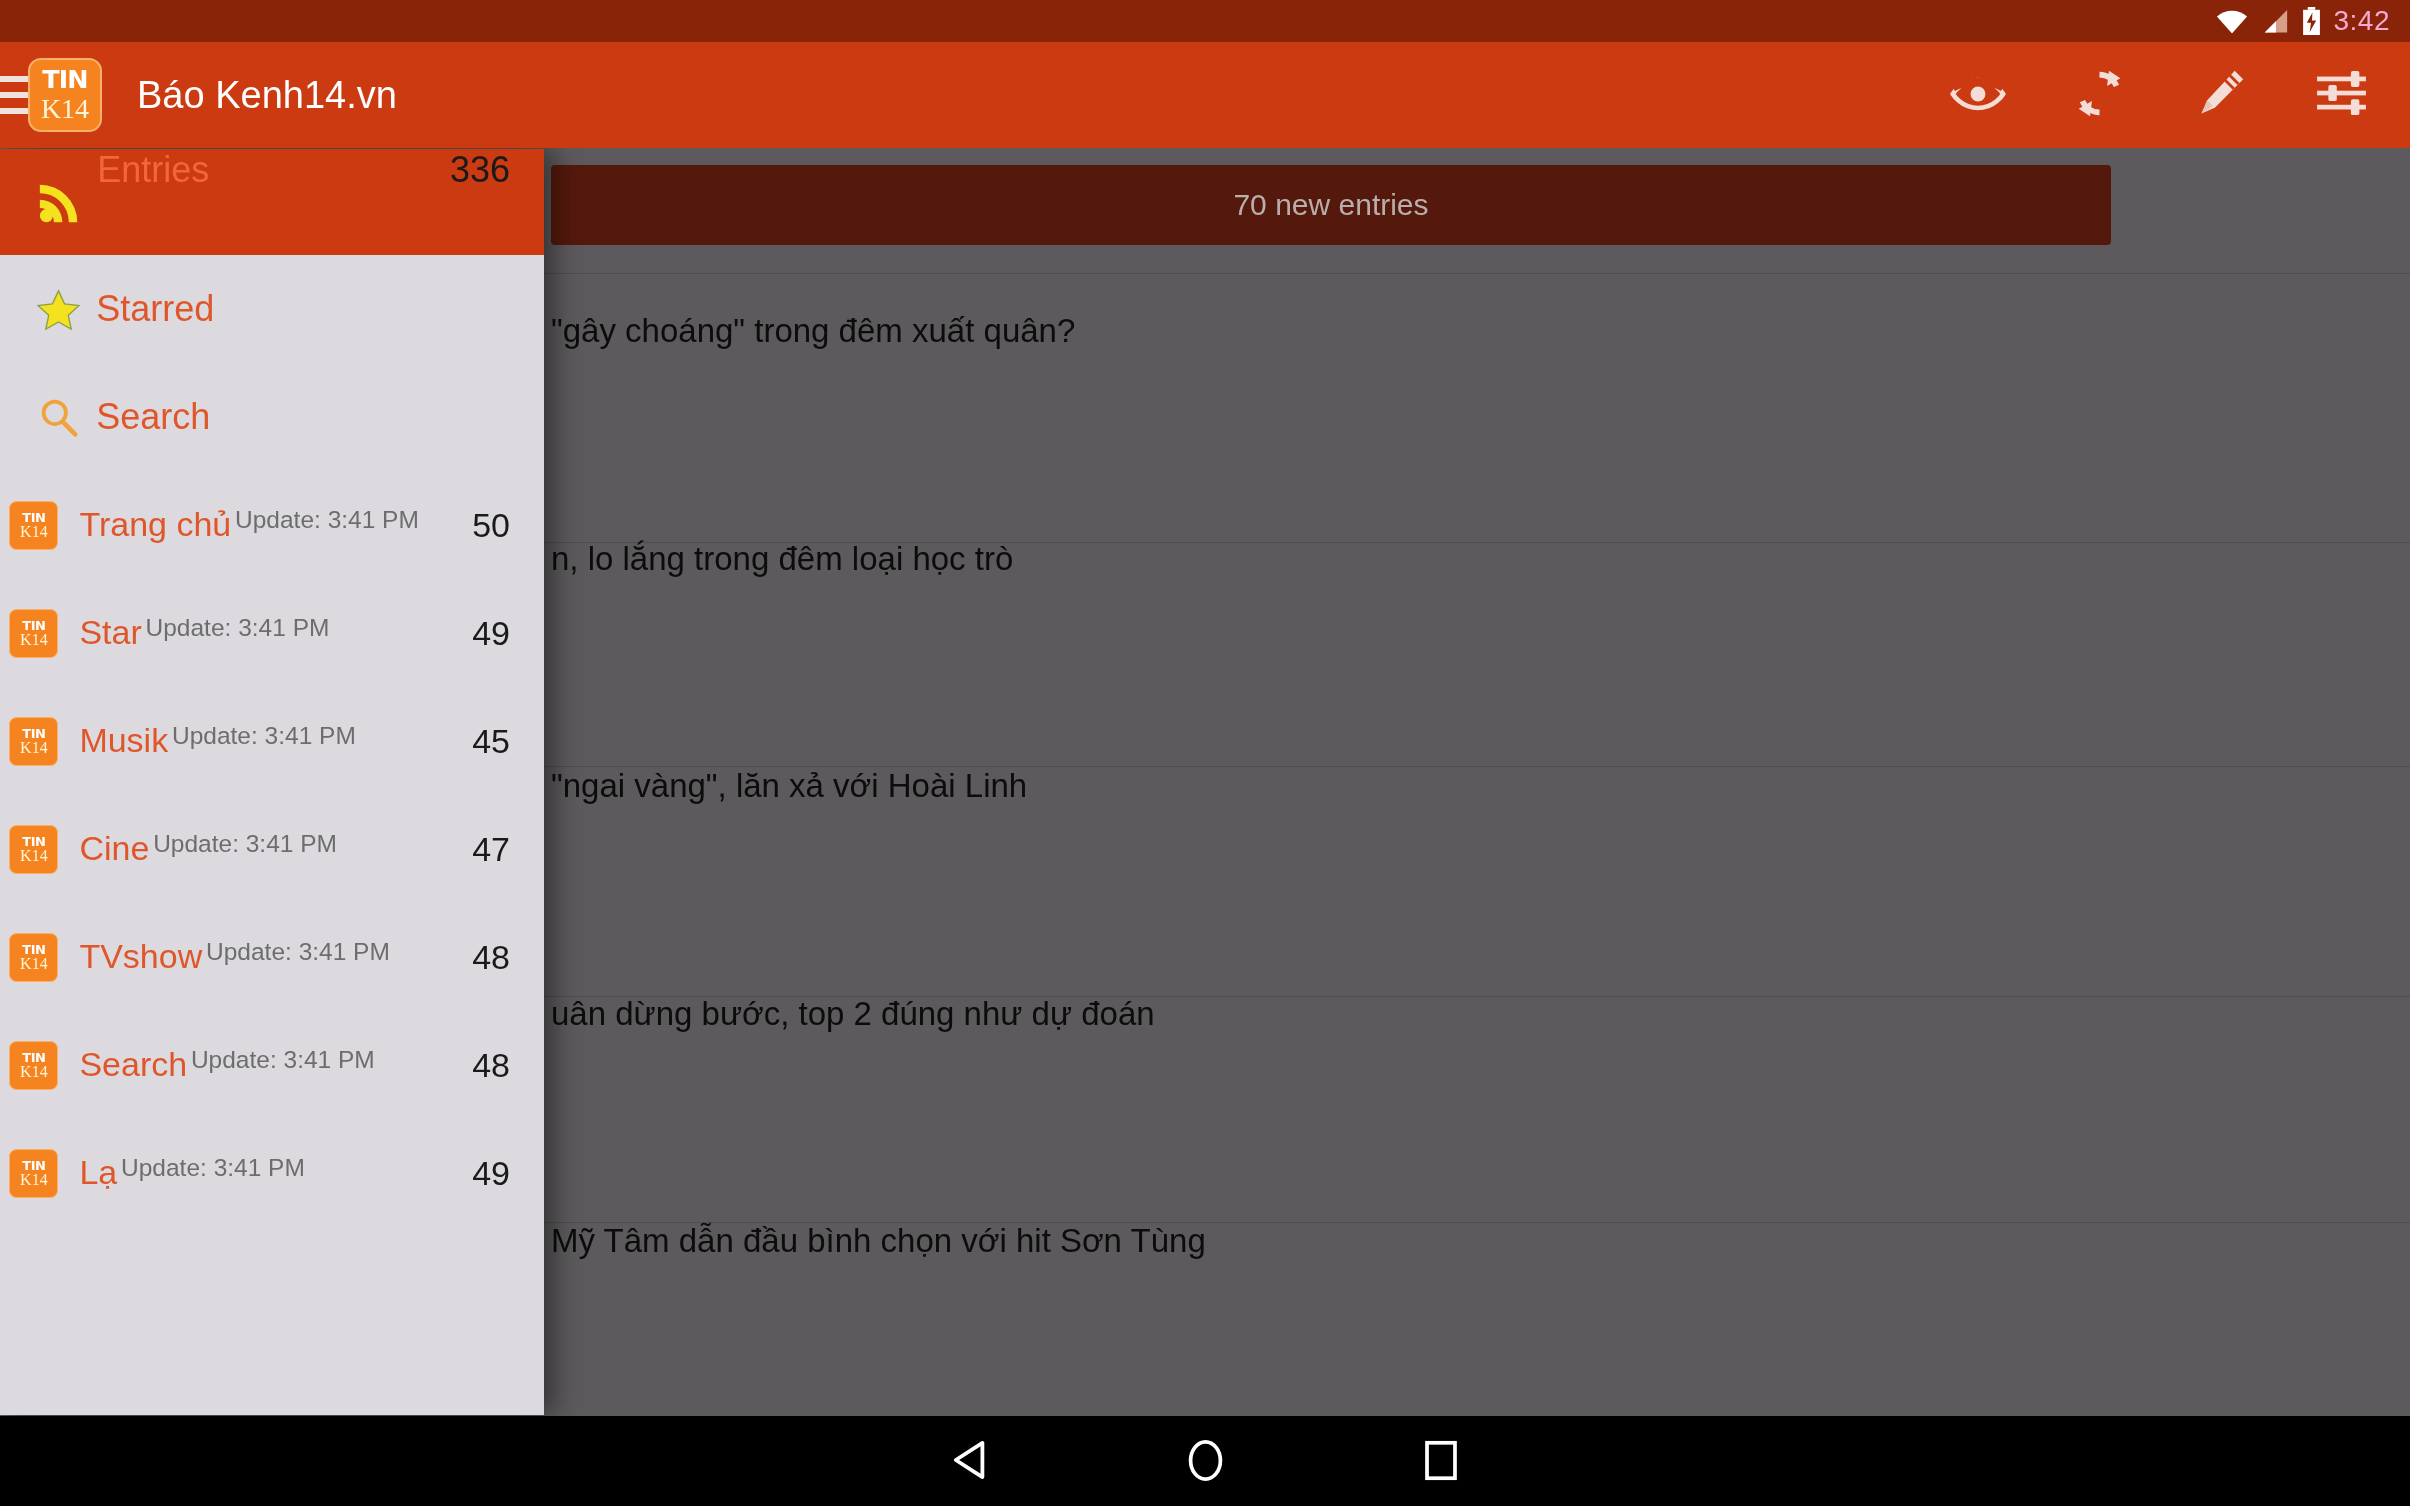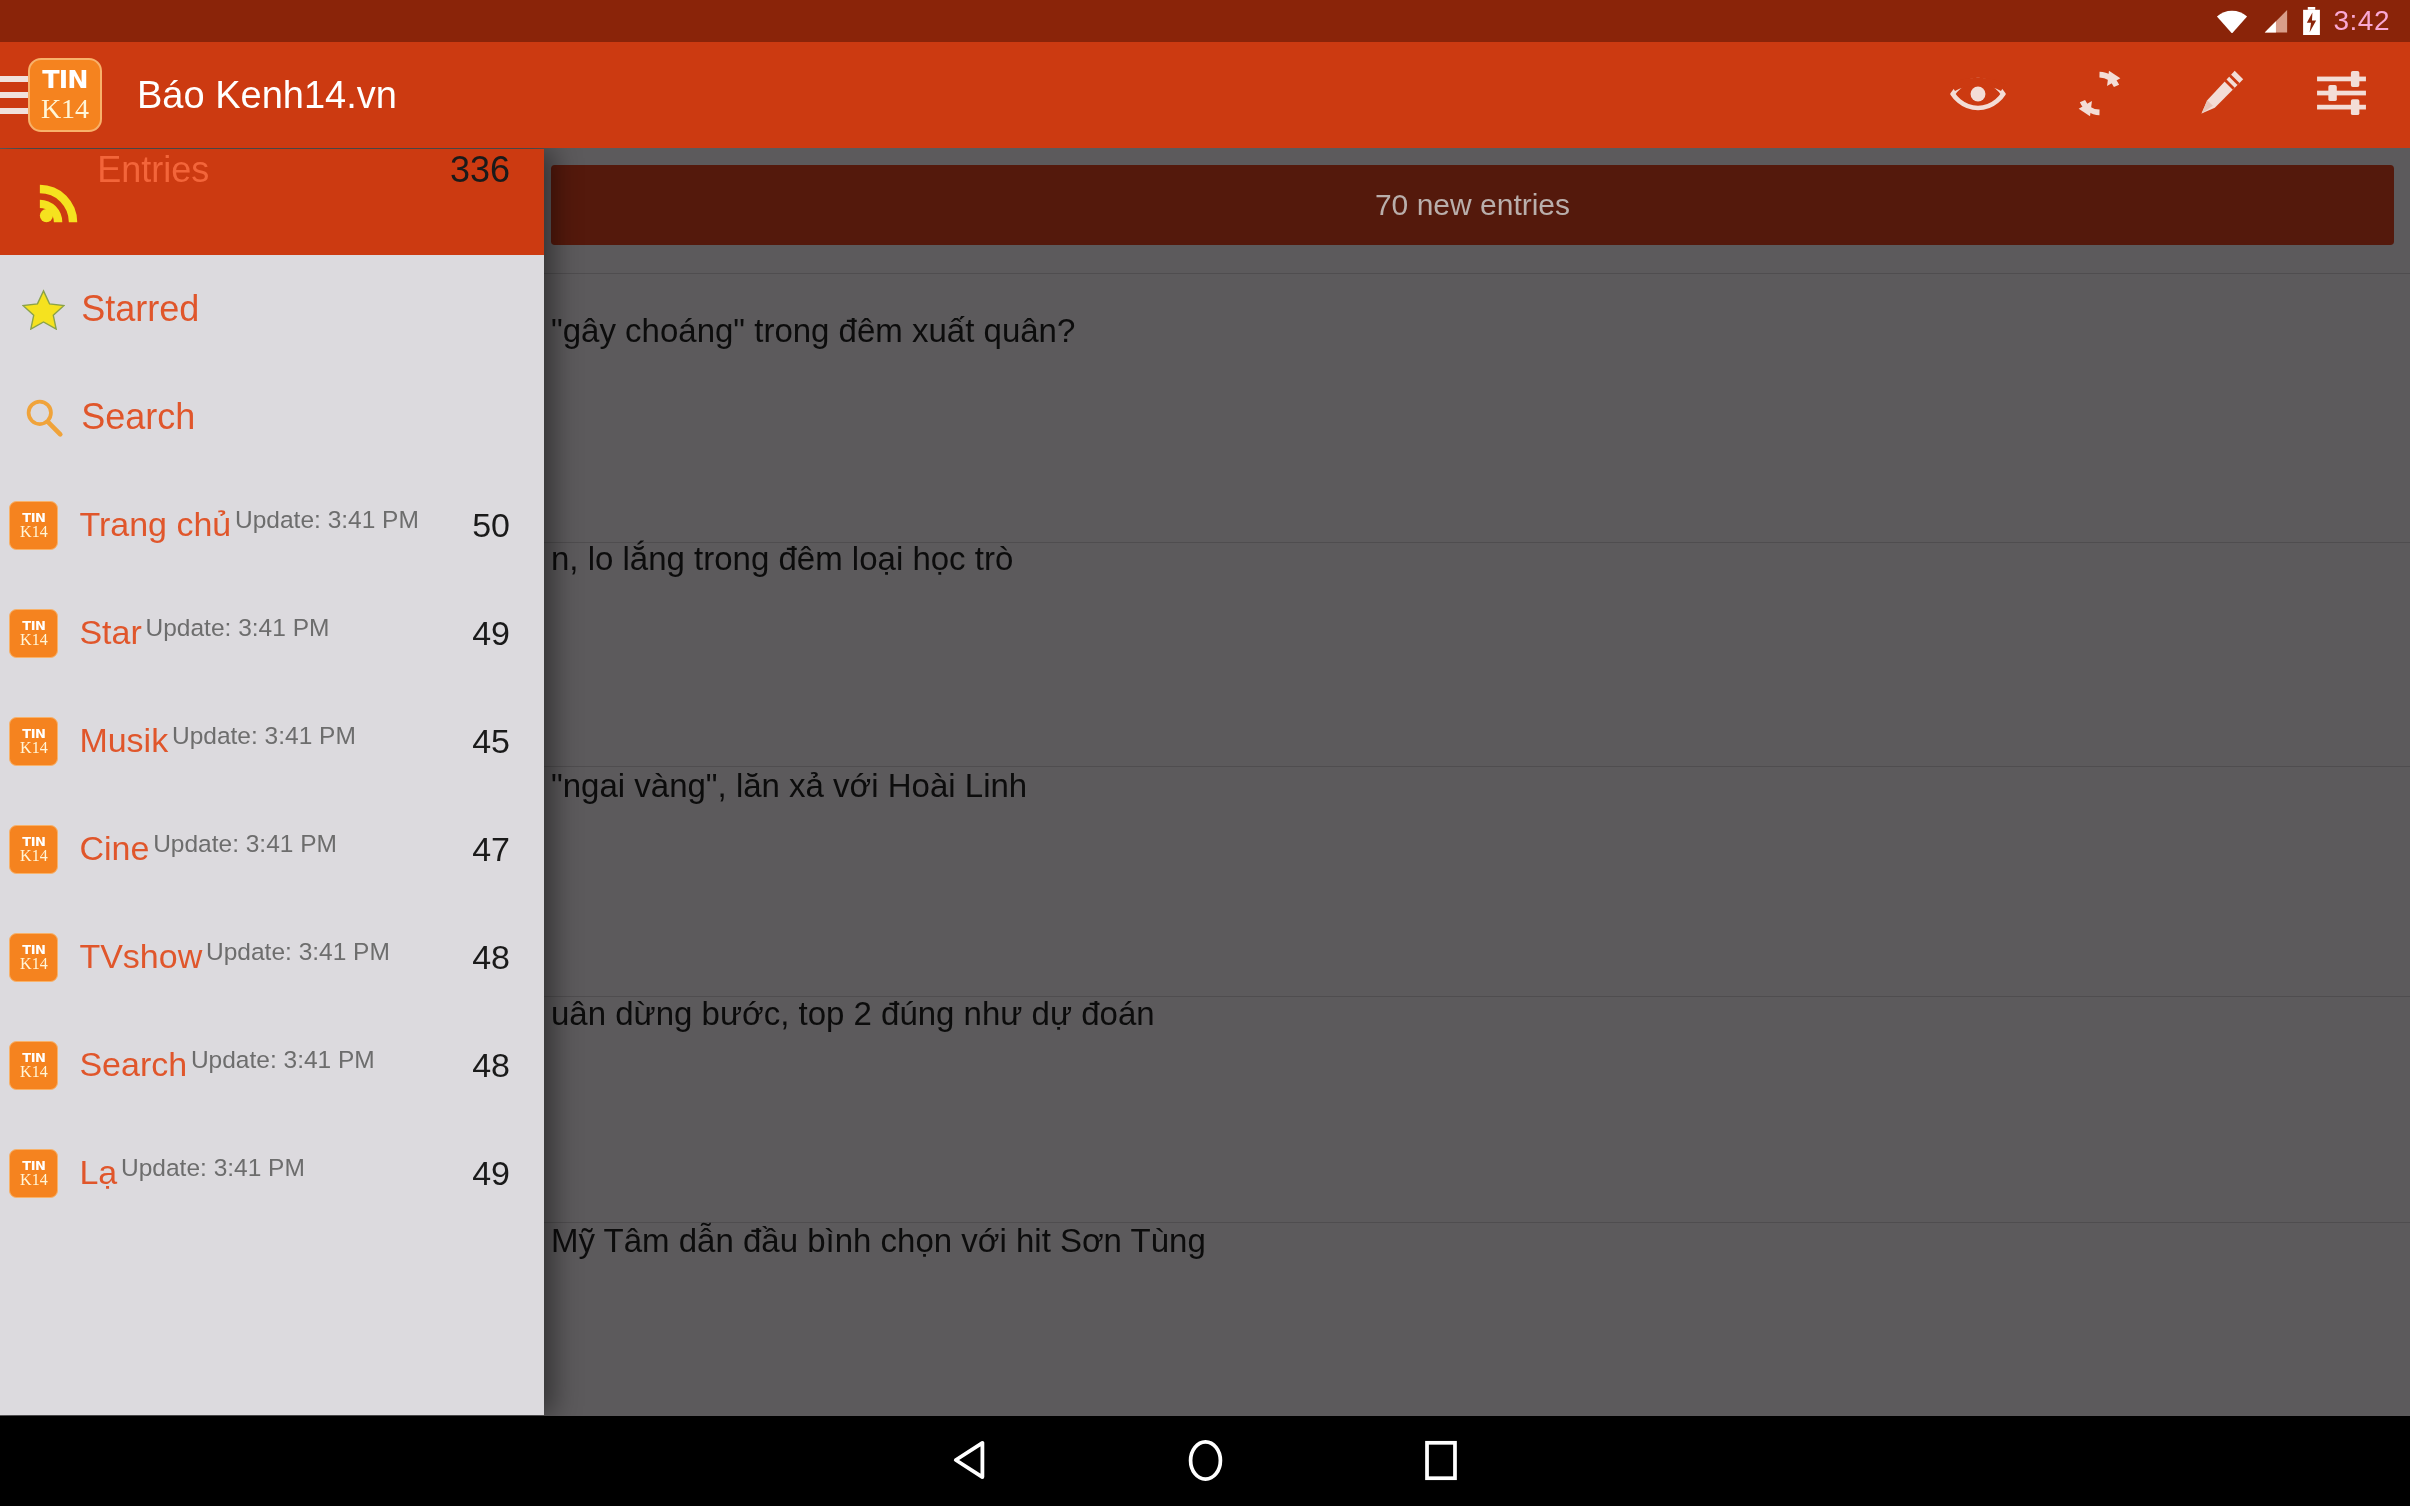--- a/index.html
+++ b/index.html
@@ -48,21 +48,21 @@
   #appactions .act{
     width:121px; height:106px; display:flex; align-items:center; justify-content:center;
   }
 
   
   #content{
     position:absolute; left:0; top:149px; width:2411px; height:1271px;
     background:#5c5a5c; overflow:hidden; z-index:10;
   }
   #newbanner{
-    position:absolute; left:551px; top:16px; width:1843px; height:80px;
+    position:absolute; left:551px; top:16px; width:1560px; height:80px;
     background:#54190c; border-radius:3.8px;
     display:flex; align-items:center; justify-content:center;
   }
   #newbanner span{ color:#b9aeab; font-size:30px; }
   .artrow{
     position:absolute; left:0; width:2411px; height:0.9px; background:#4f4d4f;
   }
   .arttitle{
     position:absolute; color:#0c0c0c; font-size:33px; white-space:nowrap;
   }
@@ -82,21 +82,21 @@
   }
   #drawer-header{
     height:106px; background:#cc3a11; display:flex; 
     padding:0 34px 0 33px;
   }
   #drawer-header .dh-icon{ width:53px; display:flex; align-items:center; justify-content:center; }
   #drawer-header .dh-label{ flex:1; color:#f3653a; font-size:36px; padding-left:11.3px; }
   #drawer-header .dh-count{ color:#1a1a1a; font-size:36px; }
 
   .drawer-row{
-    display:flex; align-items:center; height:108px; padding:0 34px 0 17px;
+    display:flex; align-items:center; height:108px; padding:0 34px 0 17px;margin-left:15px;
   }
   .drawer-row .dr-icon{ width:53px; display:flex; align-items:center; justify-content:center; }
   .drawer-row .dr-label{ flex:1; color:#e0562b; font-size:36px; padding-left:11.3px; }
 
   .feed-row{
     display:flex; align-items:center; height:108px; padding:0 34px 0 9.4px;
   }
   .feed-row .fr-ico{
     width:49px; height:49px; border-radius:7.5px; background:#f5831f;
     border:1.9px solid #f8b26a; display:flex; flex-direction:column;

